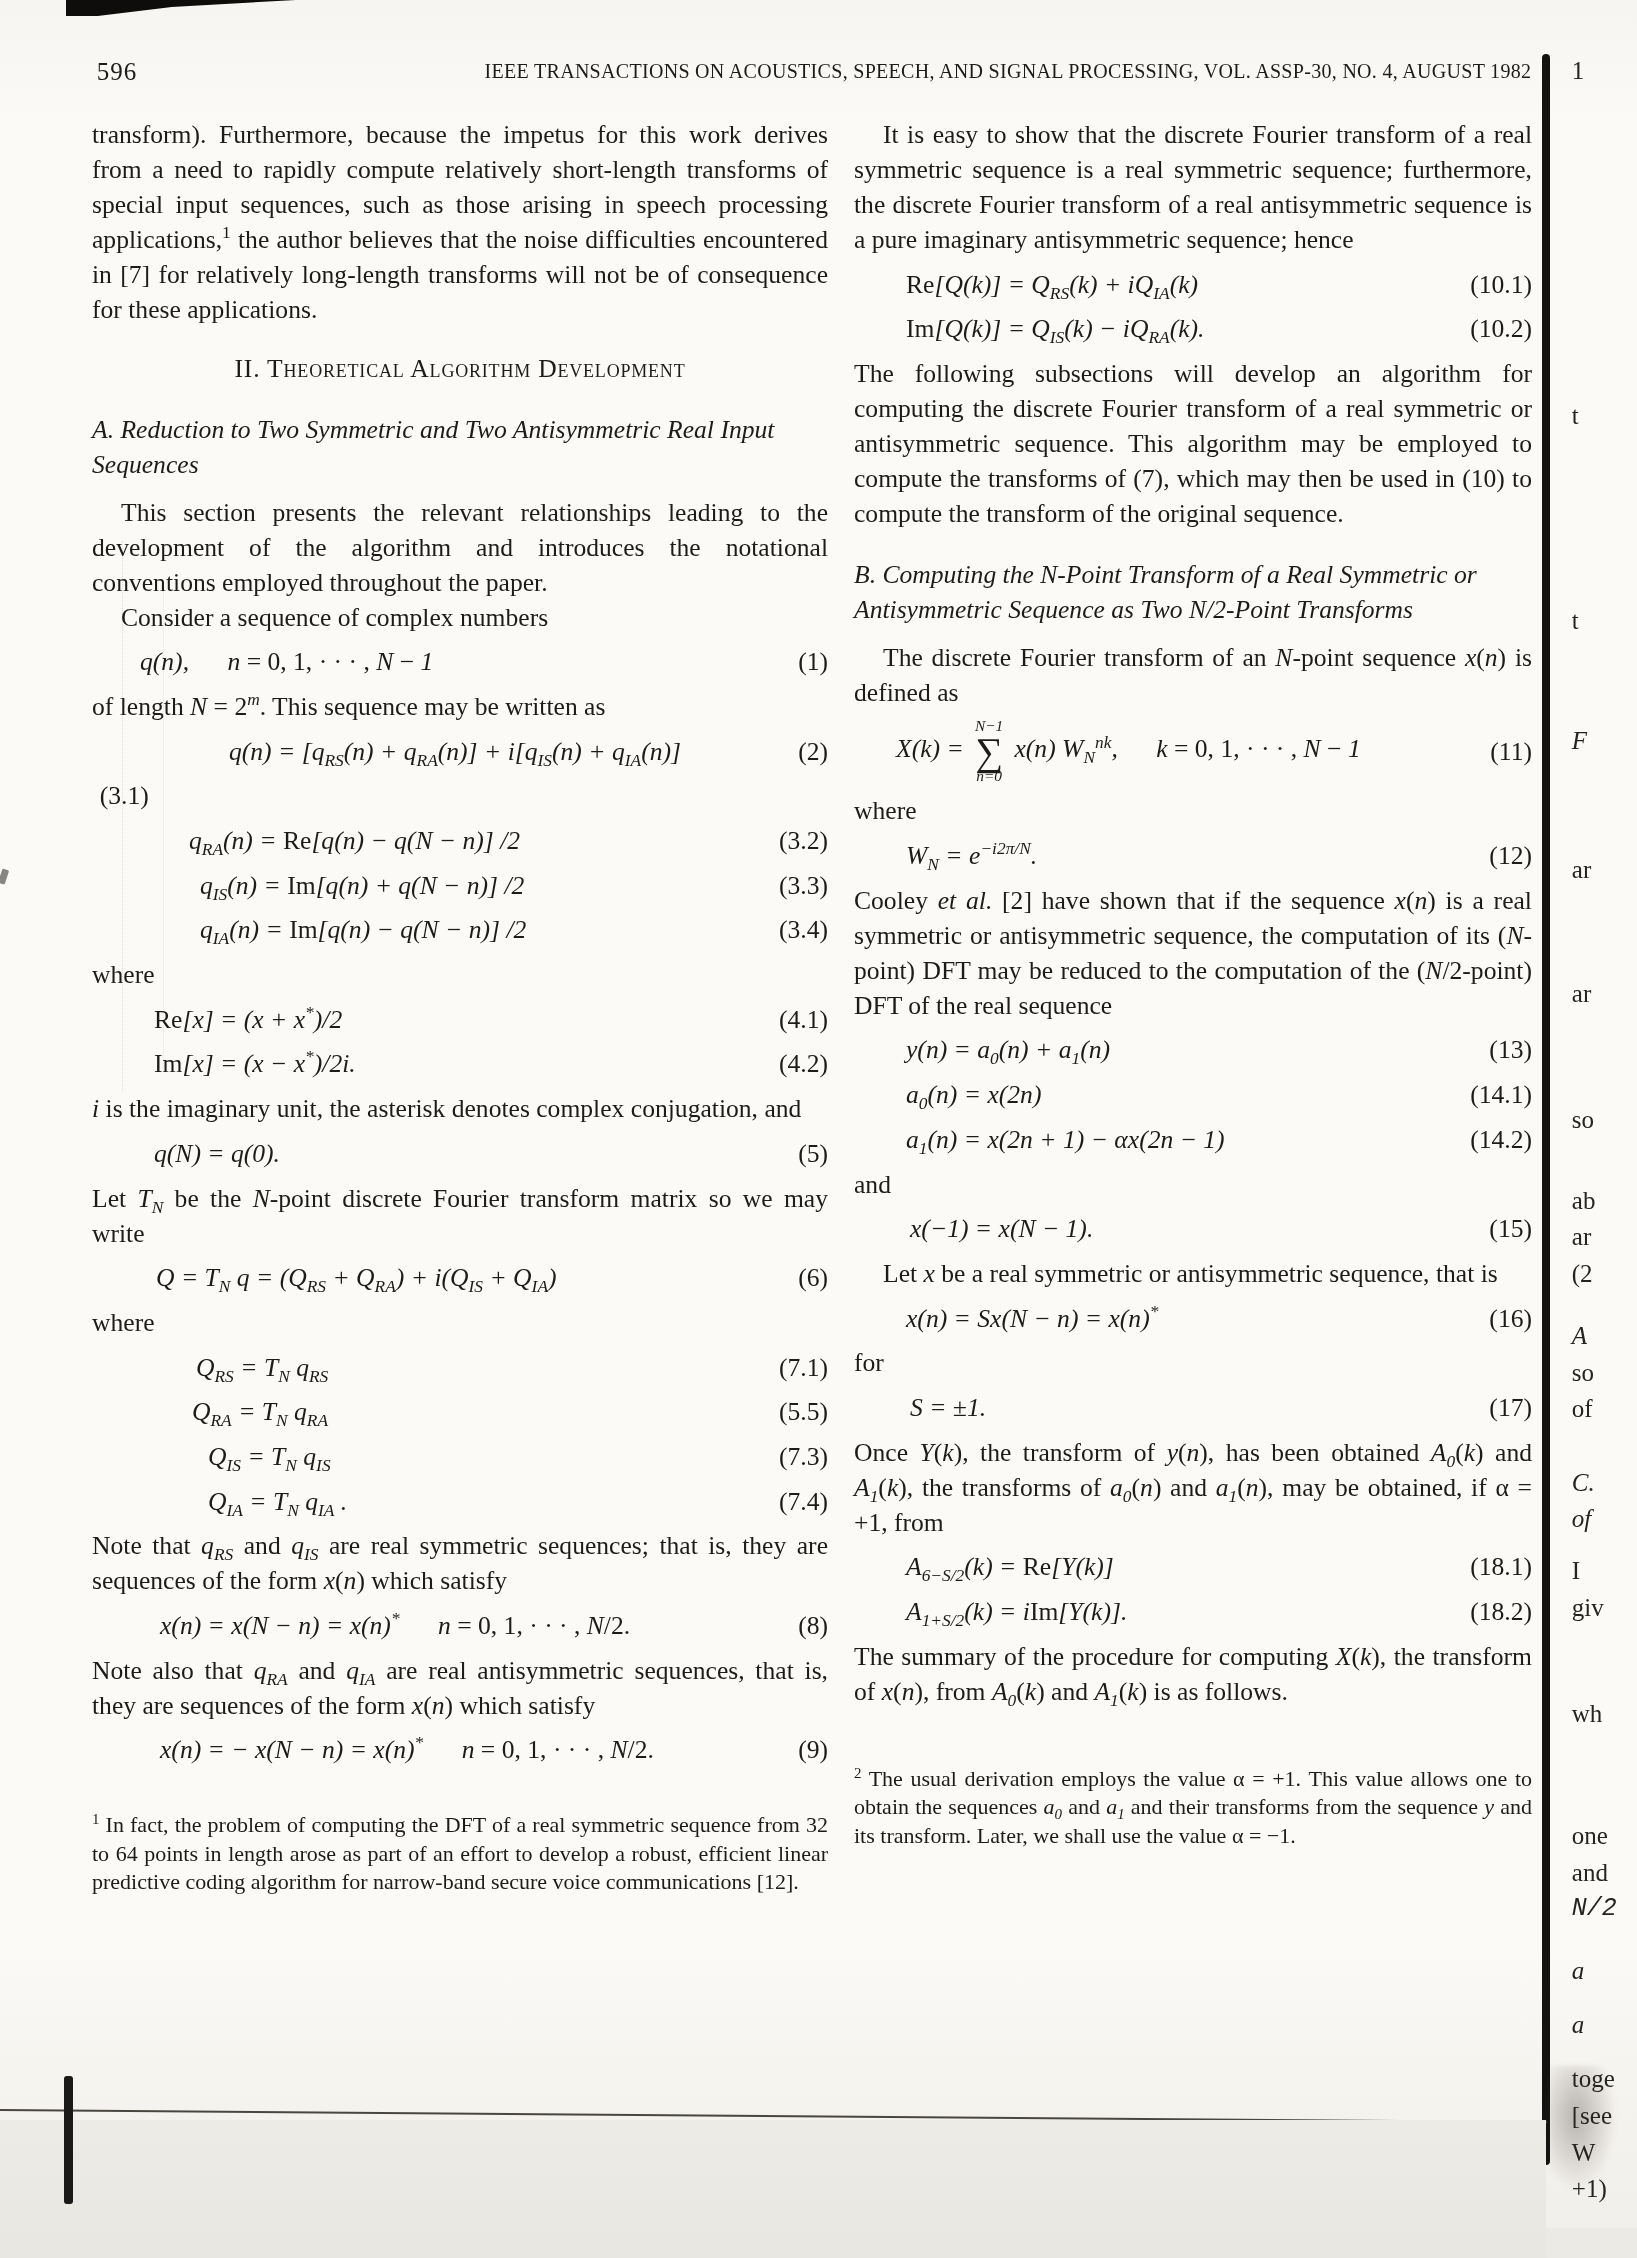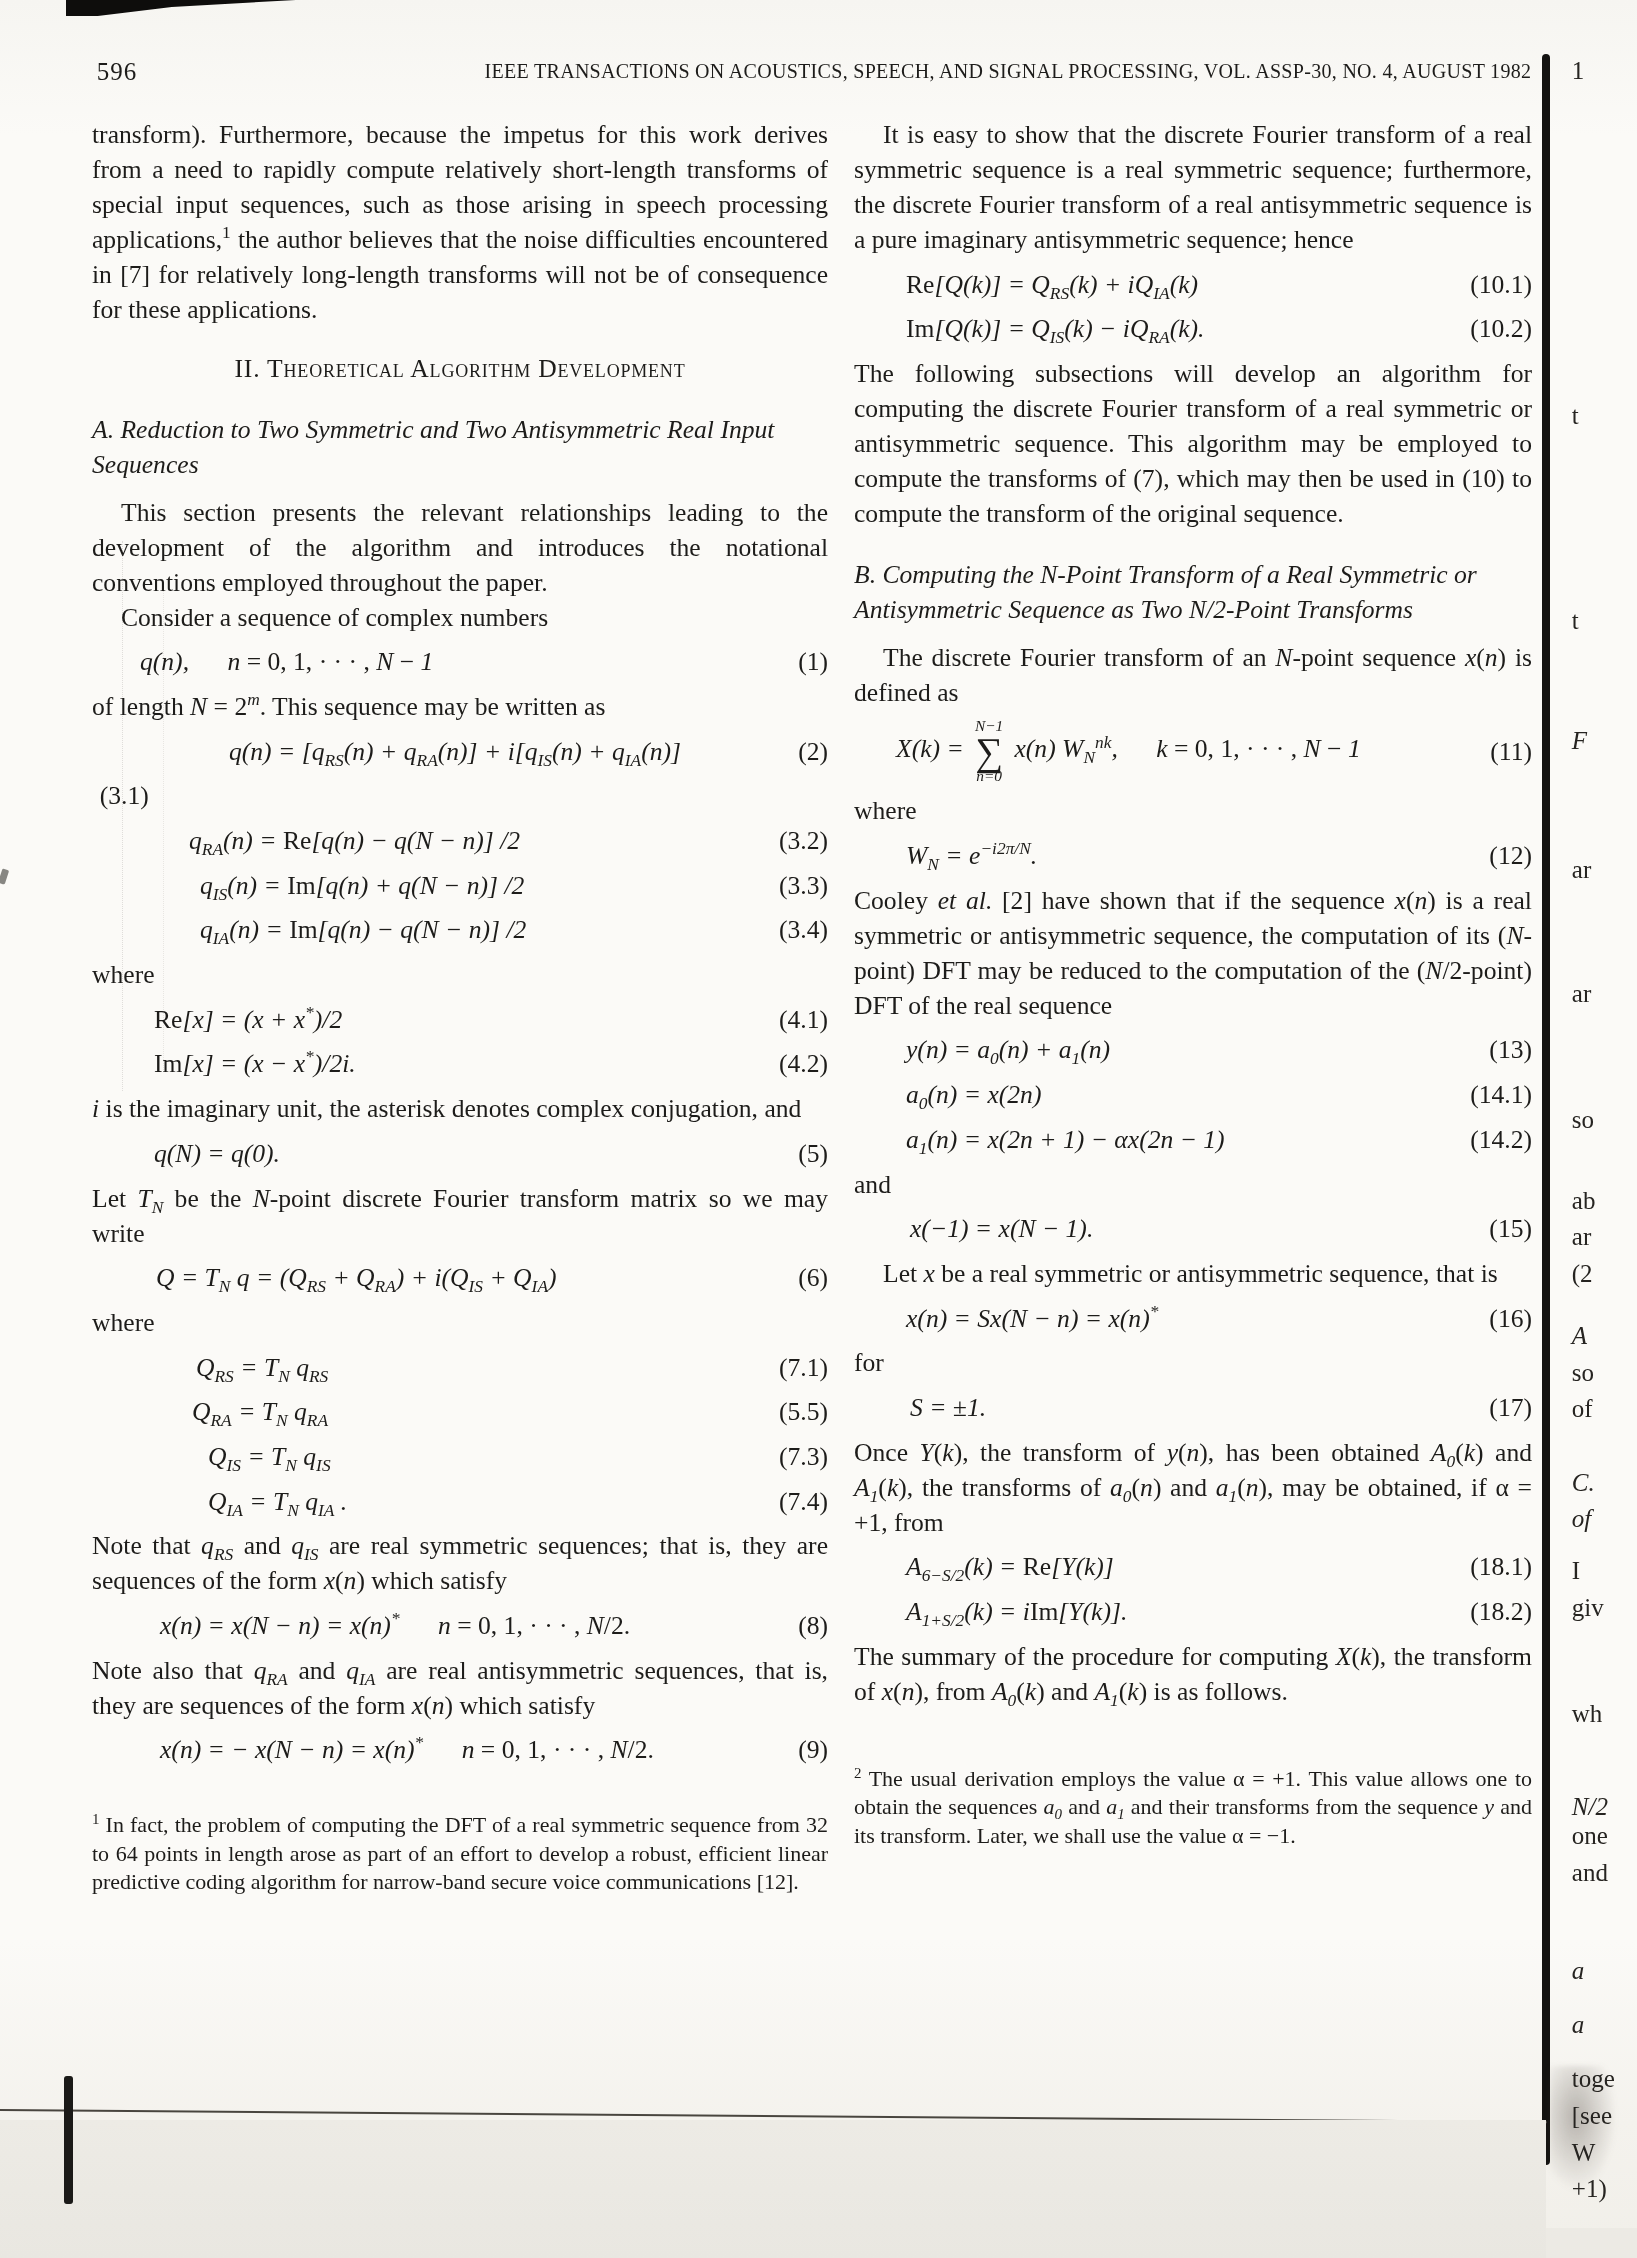--- a/index.html
+++ b/index.html
@@ -228,21 +228,21 @@
       <span class="frag it" style="top: 1321px;">A</span>
       <span class="frag" style="top: 1358px;">so</span>
       <span class="frag" style="top: 1394px;">of</span>
       <span class="frag it" style="top: 1468px;">C.</span>
       <span class="frag it" style="top: 1504px;">of</span>
       <span class="frag" style="top: 1556px;">I</span>
       <span class="frag" style="top: 1593px;">giv</span>
       <span class="frag" style="top: 1699px;">wh</span>
       <span class="frag" style="top: 1821px;">one</span>
       <span class="frag" style="top: 1858px;">and</span>
-      <span class="frag it" style="top: 1792px;">N/2</span>
+      <span class="frag it" style="top: 1894px; font-family: Liberation Mono, monospace;">N/2</span>
       <span class="frag it" style="top: 1956px;">a</span>
       <span class="frag it" style="top: 2010px;">a</span>
       <span class="frag" style="top: 2064px;">toge</span>
       <span class="frag" style="top: 2101px;">[see</span>
       <span class="frag" style="top: 2138px;">W</span>
       <span class="frag" style="top: 2174px;">+1)</span>
     </div>
 
   <div id="bottom-line"></div>
   <div id="bottom-strip"></div>

